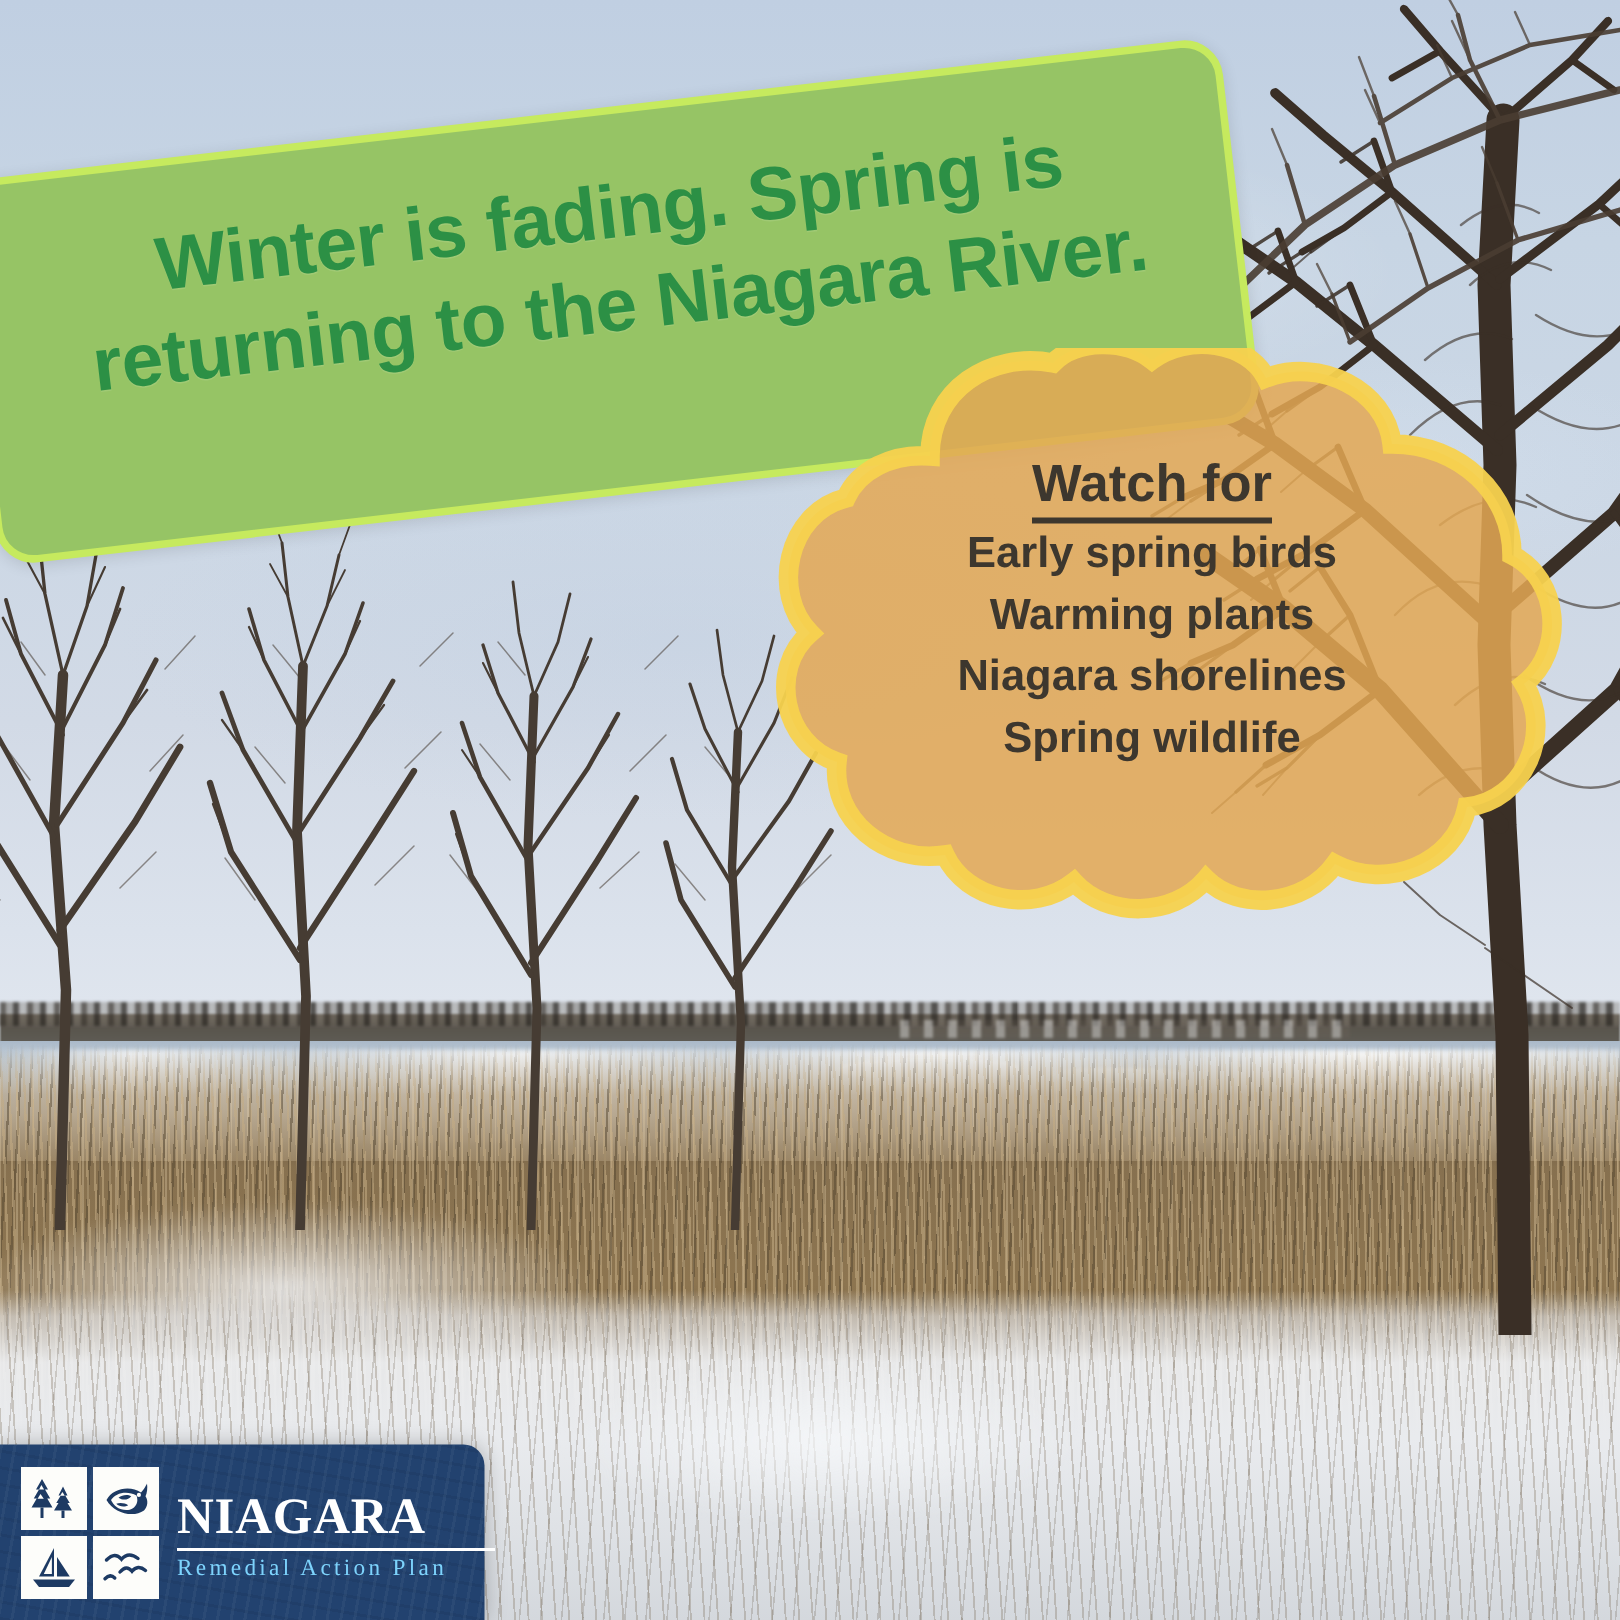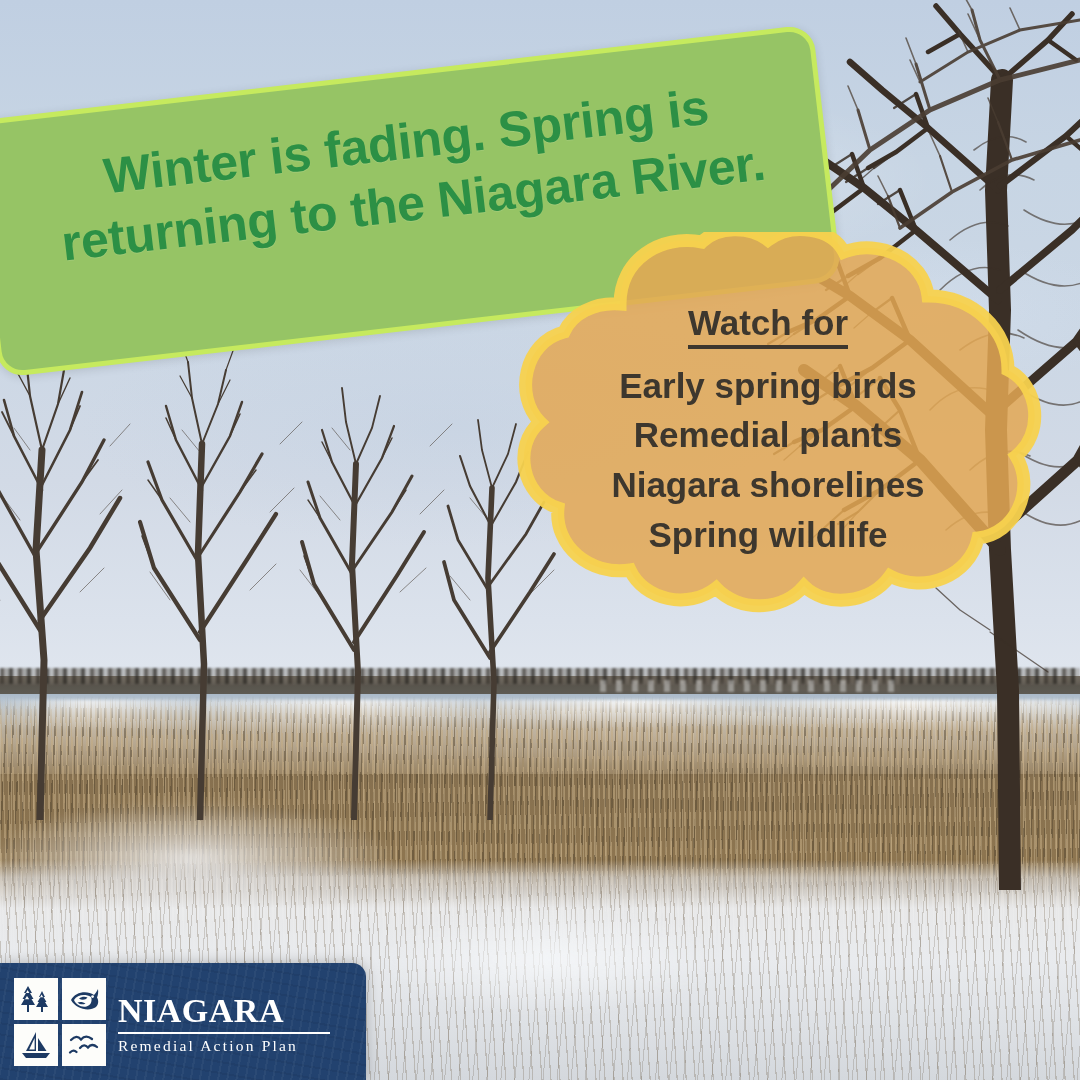--- a/index.html
+++ b/index.html
@@ -178,32 +178,32 @@
     color:#3d372e;
     font-weight:bold;
     padding:0 52px;
   }
   .cloud-head{
     font-size:35px;
     line-height:1.1;
     display:inline-block;
     border-bottom:4px solid #3d372e;
     padding-bottom:2px;
-    margin-bottom:12px;
+    margin-bottom:0;
   }
   .cloud-li{
-    font-size:35px;
+    font-size:29px;
     line-height:1.42;
     white-space:nowrap;
   }
 
   
   .logo-panel{
     position:absolute; left:0; bottom:0;
-    width:366px; height:117px;
+    width:323px; height:117px;
     background:#22426f;
     border-top-right-radius:14px;
     display:flex; align-items:center;
     padding:10px 0 10px 14px;
     box-shadow:0 0 14px rgba(0,0,0,.25);
   }
   .logo-panel::after{
     content:""; position:absolute; inset:0;
     background:
       repeating-linear-gradient(100deg, rgba(255,255,255,.045) 0 2px, rgba(0,0,0,0) 2px 9px),
@@ -224,21 +224,21 @@
     font-weight:bold;
     letter-spacing:.5px;
     line-height:.92;
   }
   .logo-line1{ font-size:44px; }
   .logo-line2{ font-size:44px; }
   .logo-cap{ font-size:34px; }
   .logo-rule{ height:2px; background:#fff; margin:4px 0 3px 0; width:212px; }
   .logo-sub{
     font-family:"Liberation Serif", serif;
-    color:#ffffff; font-size:15.5px; letter-spacing:2.2px;
+    color:#7dd3fc; font-size:15.5px; letter-spacing:2.2px;
     white-space:nowrap;
   }
 </style>
 </head>
 <body>
 
 <div class="stage">
 
   <div class="photo">
     <div class="sky"></div>
@@ -428,21 +428,21 @@
                C102 344 66 314 70 276
                C34 264 24 214 52 190
                C26 164 36 110 76 100
                C84 82 106 70 132 72 Z" fill="#e3a854" fill-opacity="0.86" stroke="#f7d24e" stroke-width="13" stroke-opacity="0.95"></path>
     </svg>
     <div class="cloud-text">
       <div>
         <span class="cloud-head">Watch for</span>
       </div>
       <div class="cloud-li">Early spring birds</div>
-      <div class="cloud-li">Remedial plants</div>
+      <div class="cloud-li">Warming plants</div>
       <div class="cloud-li">Niagara shorelines</div>
       <div class="cloud-li">Spring wildlife</div>
     </div>
   </div>
 
   <div class="logo-panel">
     <div class="logo-tiles">
 
       <div class="tile">
         <svg width="34" height="32" viewBox="0 0 34 32" aria-hidden="true">

